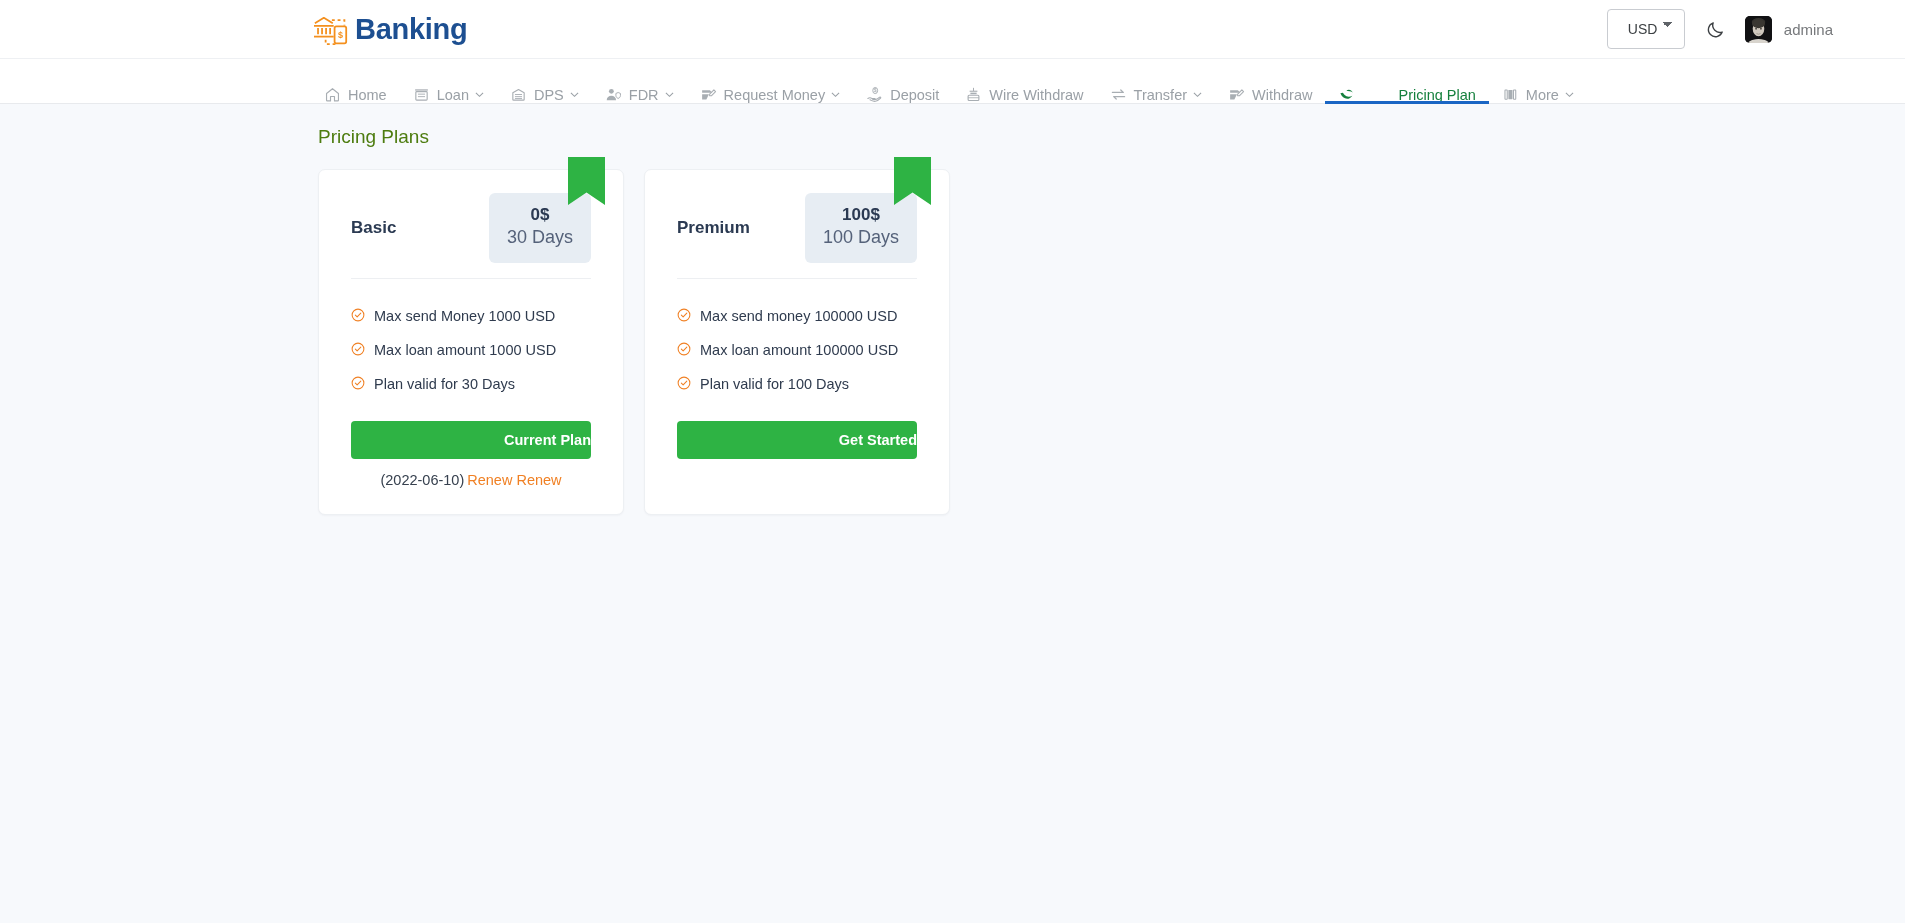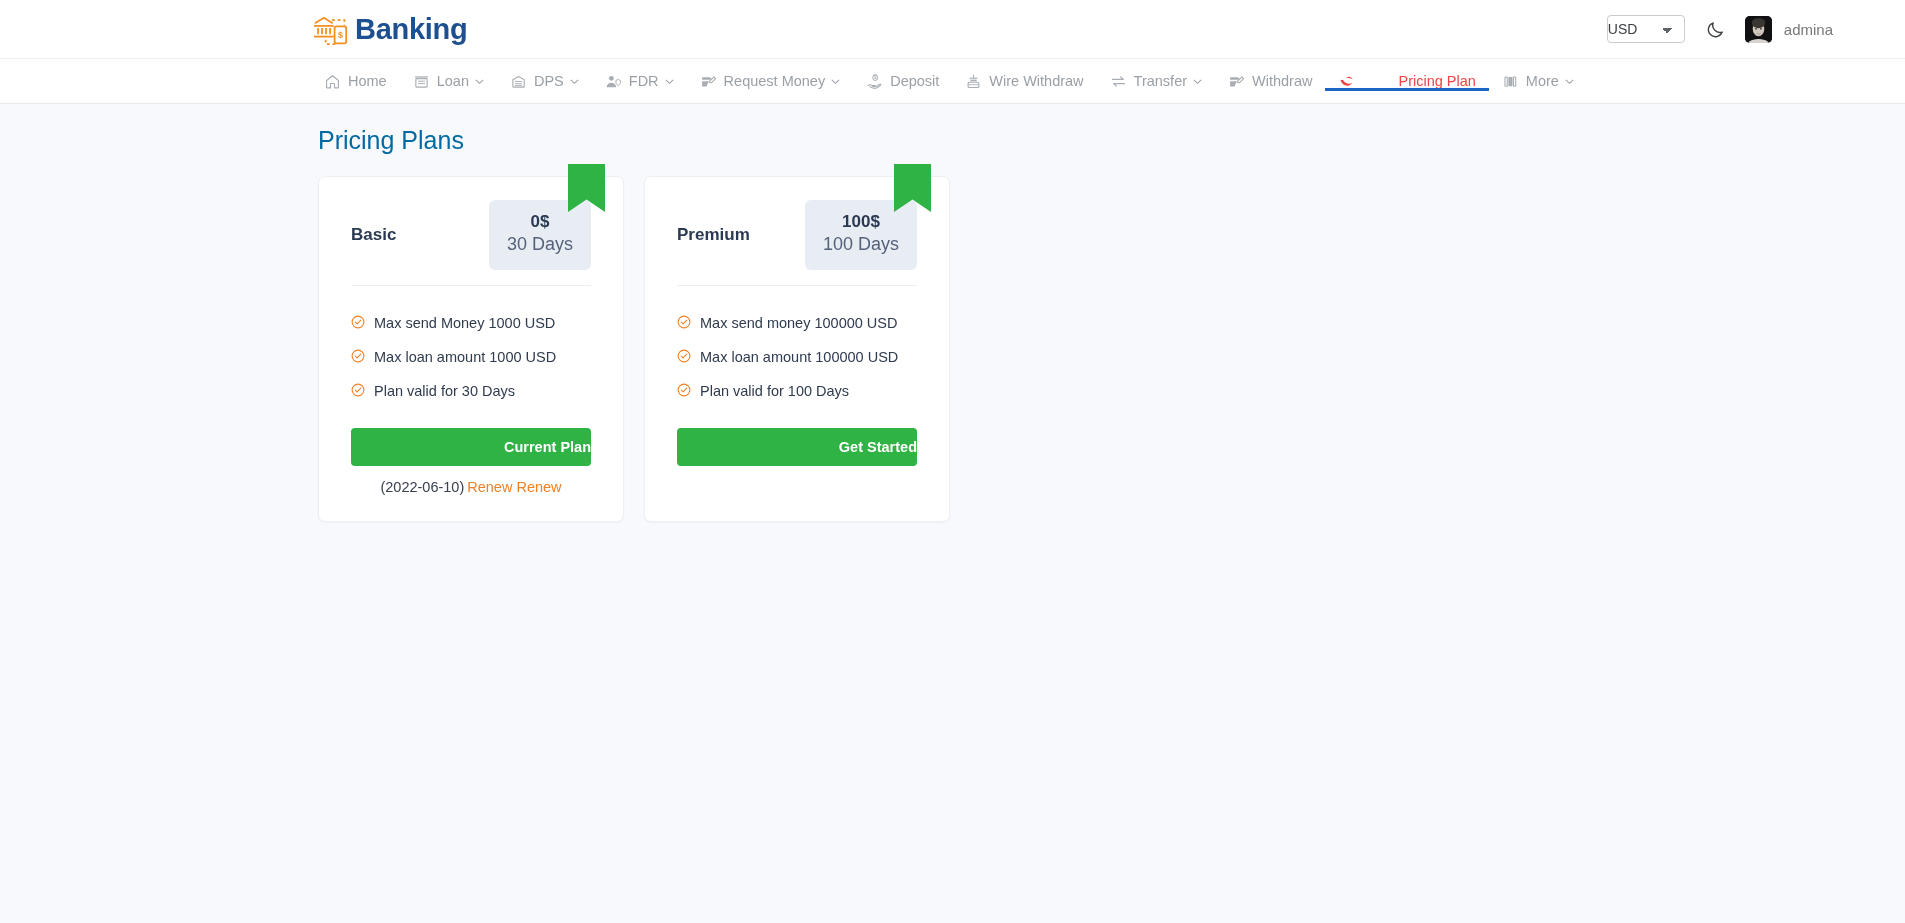--- a/index.html
+++ b/index.html
@@ -37,28 +37,28 @@
 
   .top-right {
     position: absolute;
     right: 72px;
     display: flex;
     align-items: center;
     gap: 0;
   }
   .currency-select {
     width: 78px;
-    height: 28px;
+    height: 40px;
     font-family: "Liberation Sans", sans-serif;
     font-size: 14px;
     color: #3c4043;
     border: 1px solid #c9ccd1;
     border-radius: 4px;
     background: #fff;
-    padding-left: 0;
+    padding-left: 20px;
     appearance: none;
     background-image:
       linear-gradient(45deg, transparent 50%, #5f6368 50%),
       linear-gradient(135deg, #5f6368 50%, transparent 50%);
     background-position: calc(100% - 17px) 12px, calc(100% - 12px) 12px;
     background-size: 5px 5px, 5px 5px;
     background-repeat: no-repeat;
   }
   .moon-btn {
     margin-left: 20px;
@@ -79,51 +79,51 @@
     font-size: 15px;
     color: #77797c;
   }
 
   
   .navbar {
     height: 45px;
     background: #ffffff;
     border-bottom: 1px solid #e8eaed;
     display: flex;
-    align-items: center;
+    align-items: flex-end;
     padding-left: 311px;
   }
   .nav-item {
     display: flex;
     align-items: center;
     gap: 7px;
     padding: 0 13px;
     font-size: 14.5px;
     color: #9aa0a6;
     cursor: pointer;
     position: relative;
     white-space: nowrap;
   }
-  .nav-item.active { color: #ef4444; gap: 43px; }
+  .nav-item.active { color: #15803d; gap: 43px; }
   .nav-item.active::after {
     content: "";
     position: absolute;
     left: 0; right: 0; bottom: -1px;
     height: 3px;
     background: #1a66c4;
   }
   .nav-ico { width: 17px; height: 17px; display: block; flex: none; opacity: .85; }
   .nav-item.active .nav-ico { opacity: 1; }
   .chev { width: 9px; height: 9px; flex: none; margin-left: -1px; }
 
   
   .main { padding: 22px 0 0 318px; }
   .page-title {
-    font-size: 25px;
-    color: #0369a1;
+    font-size: 19px;
+    color: #4d7c0f;
     font-weight: 400;
     margin-bottom: 21px;
   }
   .cards { display: flex; gap: 20px; }
 
   .card {
     width: 306px;
     background: #ffffff;
     border: 1px solid #edf0f3;
     border-radius: 7px;

